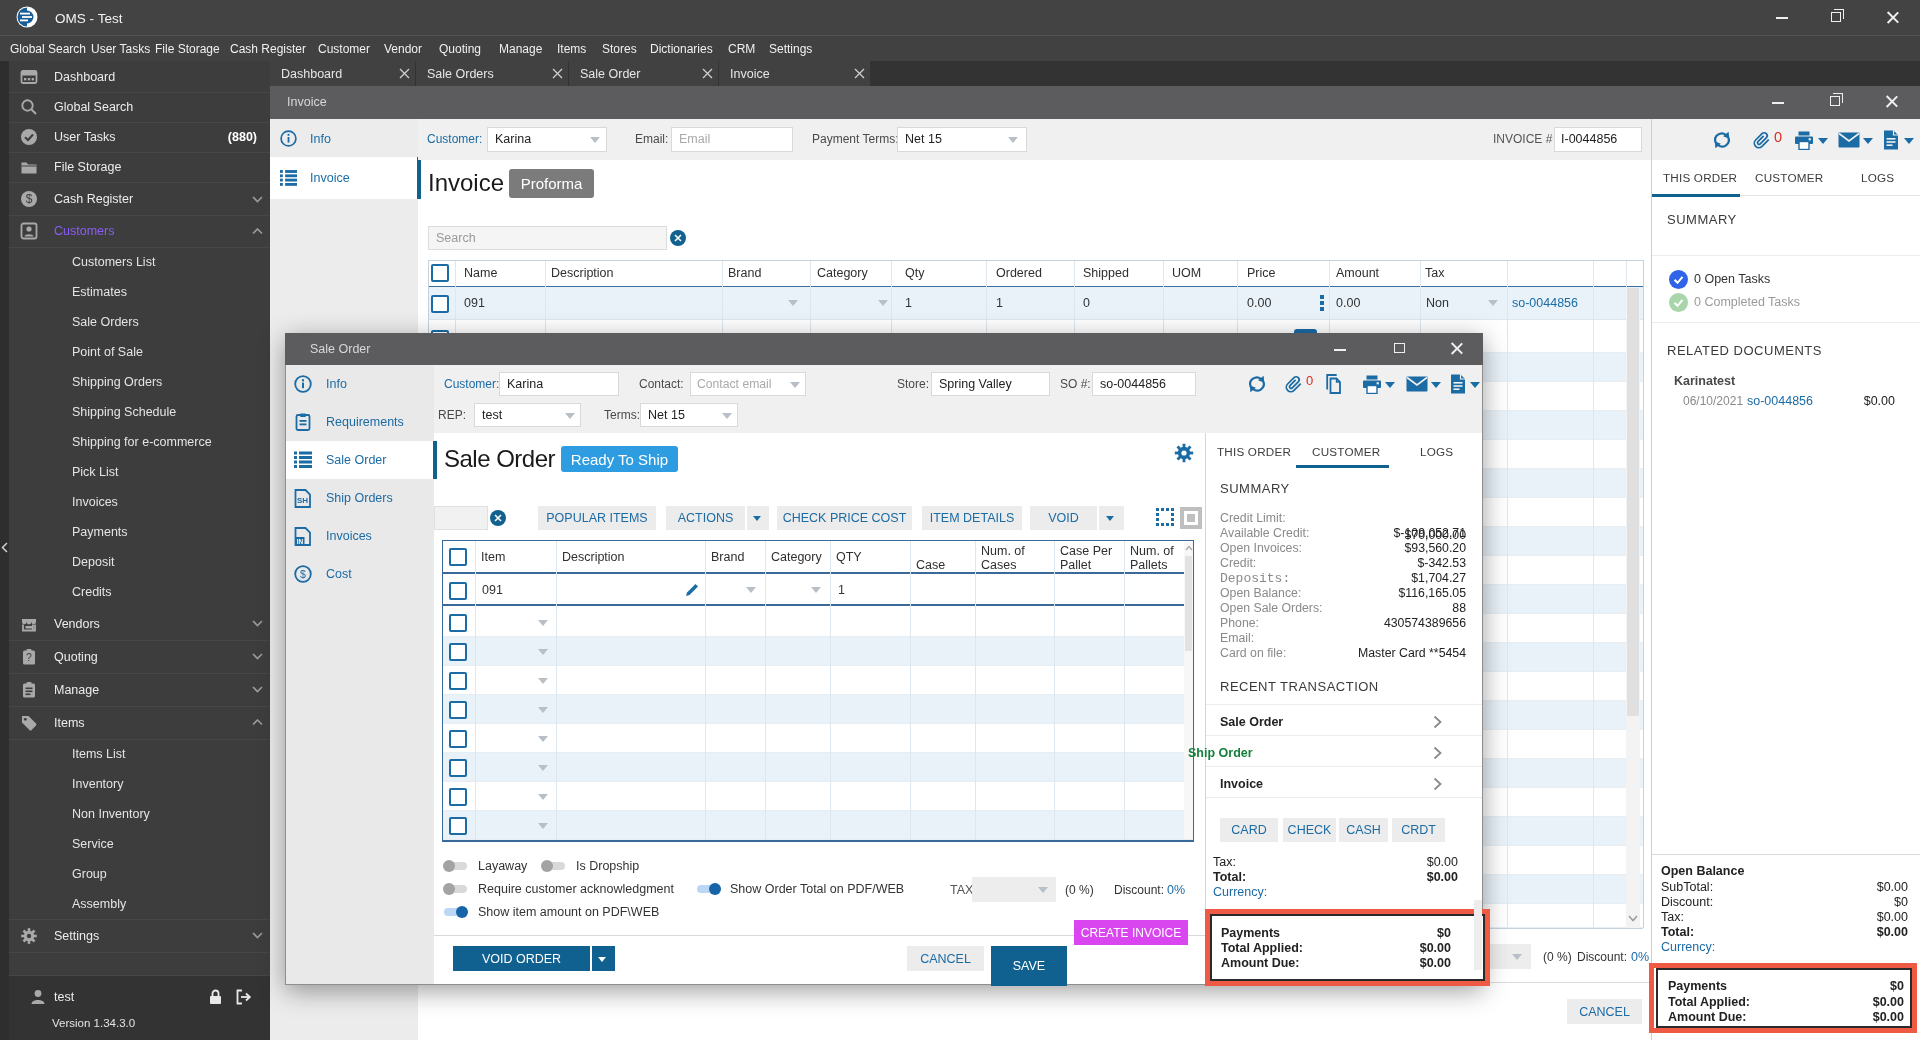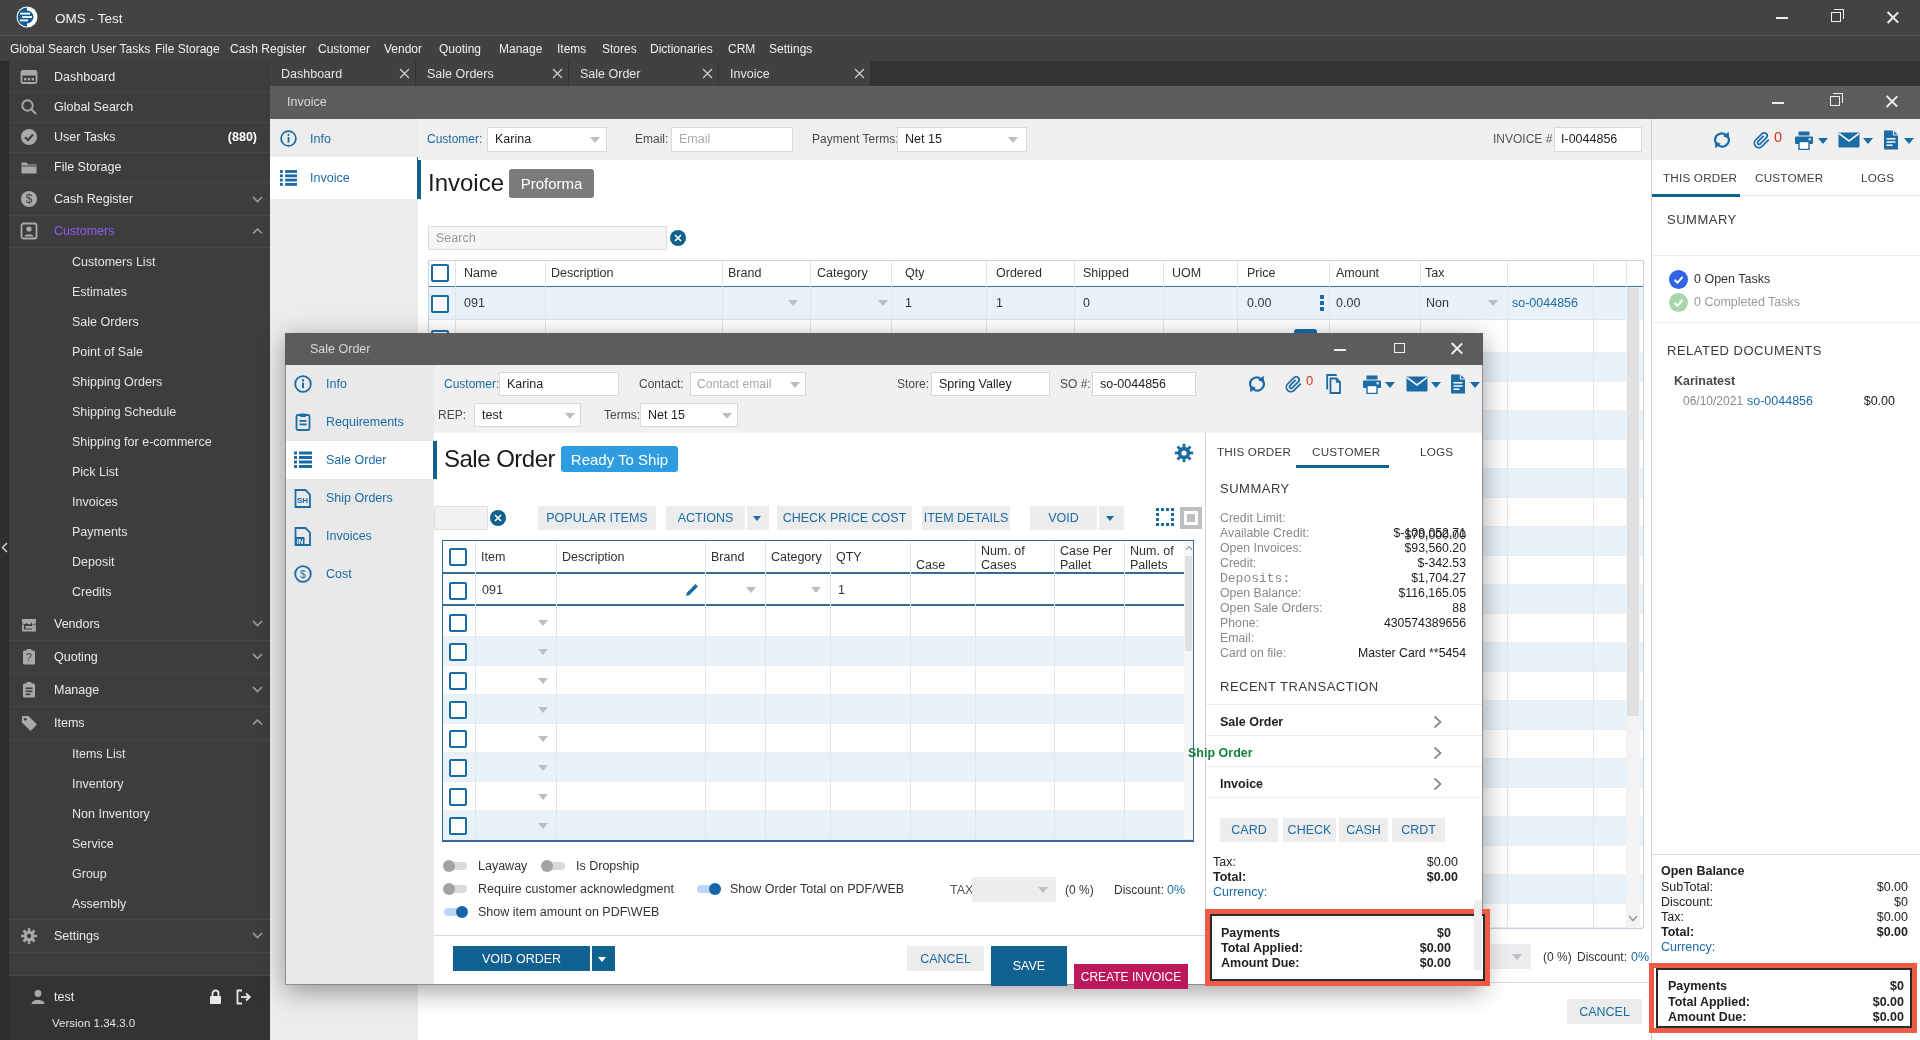--- a/index.html
+++ b/index.html
@@ -607,21 +607,21 @@
 <div class="abs" style="left:434px;top:506px;width:54px;height:24px;background:#f1f1f1;border:1px solid #e0e0e0;"></div>
 <svg class="abs" style="left:490px;top:510px;" width="16" height="16" viewBox="0 0 16 16">
     <circle cx="8" cy="8" r="8" fill="#11618f"></circle>
     <path d="M5 5 L11 11 M11 5 L5 11" stroke="#fff" stroke-width="1.6"></path>
   </svg>
 <div class="abs gbtn" style="left:538px;top:506px;width:118px;height:24px;">POPULAR ITEMS</div>
 <div class="abs gbtn" style="left:666px;top:506px;width:79px;height:24px;">ACTIONS</div>
 <div class="abs" style="left:747px;top:506px;width:22px;height:24px;background:#ececec;"></div>
 <div class="ddarrow" style="left:753px;top:516px;border-top-color:#1b6ba5;border-left-width:4.5px;border-right-width:4.5px;border-top-width:5.5px;"></div>
 <div class="abs gbtn" style="left:777px;top:506px;width:135px;height:24px;">CHECK PRICE COST</div>
-<div class="abs gbtn" style="left:922px;top:506px;width:88px;height:24px;">ITEM DETAILS</div>
+<div class="abs gbtn" style="left:922px;top:506px;width:100px;height:24px;">ITEM DETAILS</div>
 <div class="abs gbtn" style="left:1030px;top:506px;width:67px;height:24px;">VOID</div>
 <div class="abs" style="left:1099px;top:506px;width:25px;height:24px;background:#ececec;"></div>
 <div class="ddarrow" style="left:1106px;top:516px;border-top-color:#1b6ba5;border-left-width:4.5px;border-right-width:4.5px;border-top-width:5.5px;"></div>
 <svg class="abs" style="left:1155px;top:507px;" width="22" height="22" viewBox="0 0 22 22">
     <g fill="#1b6ba5">
       <rect x="1" y="1" width="3" height="3"></rect>
       <rect x="6" y="1" width="3" height="3"></rect>
       <rect x="11" y="1" width="3" height="3"></rect>
       <rect x="16" y="1" width="3" height="3"></rect>
       <rect x="1" y="6" width="3" height="3"></rect>
@@ -719,21 +719,21 @@
 <div class="ddarrow" style="left:1038px;top:887px;"></div>
 <div class="abs" style="left:1065px;top:890px;transform:translateY(-50%);font-size:12px;color:#333;font-weight:normal;white-space:nowrap;">(0 %)</div>
 <div class="abs" style="left:1114px;top:890px;transform:translateY(-50%);font-size:12px;color:#333;font-weight:normal;white-space:nowrap;">Discount:</div>
 <div class="abs" style="left:1167px;top:890px;transform:translateY(-50%);font-size:12.5px;color:#1b6ba5;font-weight:normal;white-space:nowrap;">0%</div>
 <div class="abs" style="left:434px;top:935px;width:771px;height:1px;background:#d9d9d9;"></div>
 <div class="abs bbtn" style="left:453px;top:946px;width:137px;height:25px;">VOID ORDER</div>
 <div class="abs" style="left:592px;top:946px;width:23px;height:25px;background:#10618f;"></div>
 <div class="ddarrow" style="left:598px;top:957px;border-top-color:#fff;border-left-width:4.5px;border-right-width:4.5px;border-top-width:5.5px;"></div>
 <div class="abs gbtn" style="left:907px;top:946px;width:77px;height:25px;">CANCEL</div>
 <div class="abs bbtn" style="left:991px;top:946px;width:76px;height:40px;">SAVE</div>
-<div class="abs ctr" style="left:1074px;top:964px;width:114px;height:25px;background:#be185d;color:#fff;font-size:12px;white-space:nowrap;">CREATE INVOICE</div>
+<div class="abs ctr" style="left:1074px;top:920px;width:114px;height:25px;background:#d946ef;color:#fff;font-size:12px;white-space:nowrap;">CREATE INVOICE</div>
 <div class="abs" style="left:1217px;top:451px;transform:translateY(-50%);font-size:11.7px;color:#3c3c3c;font-weight:normal;white-space:nowrap;letter-spacing:.2px;">THIS ORDER</div>
 <div class="abs" style="left:1312px;top:451px;transform:translateY(-50%);font-size:11.7px;color:#3c3c3c;font-weight:normal;white-space:nowrap;letter-spacing:.2px;">CUSTOMER</div>
 <div class="abs" style="left:1420px;top:451px;transform:translateY(-50%);font-size:11.7px;color:#3c3c3c;font-weight:normal;white-space:nowrap;letter-spacing:.2px;">LOGS</div>
 <div class="abs" style="left:1296px;top:465px;width:93px;height:3px;background:#11618f;"></div>
 <div class="abs" style="left:1220px;top:488px;transform:translateY(-50%);font-size:13px;color:#3a3a3a;font-weight:normal;white-space:nowrap;letter-spacing:.5px;">SUMMARY</div>
 <div class="abs" style="left:1220px;top:518px;transform:translateY(-50%);font-size:12.3px;color:#8a8a8a;font-weight:normal;white-space:nowrap;">Credit Limit:</div>
 <div class="abs" style="right:454px;top:535px;transform:translateY(-50%);font-size:12.3px;color:#222;font-weight:normal;white-space:nowrap;">$70,000.00</div>
 <div class="abs" style="left:1220px;top:533px;transform:translateY(-50%);font-size:12.3px;color:#8a8a8a;font-weight:normal;white-space:nowrap;">Available Credit:</div>
 <div class="abs" style="right:454px;top:533px;transform:translateY(-50%);font-size:12.3px;color:#222;font-weight:normal;white-space:nowrap;">$-109,052.71</div>
 <div class="abs" style="left:1220px;top:548px;transform:translateY(-50%);font-size:12.3px;color:#8a8a8a;font-weight:normal;white-space:nowrap;">Open Invoices:</div>

